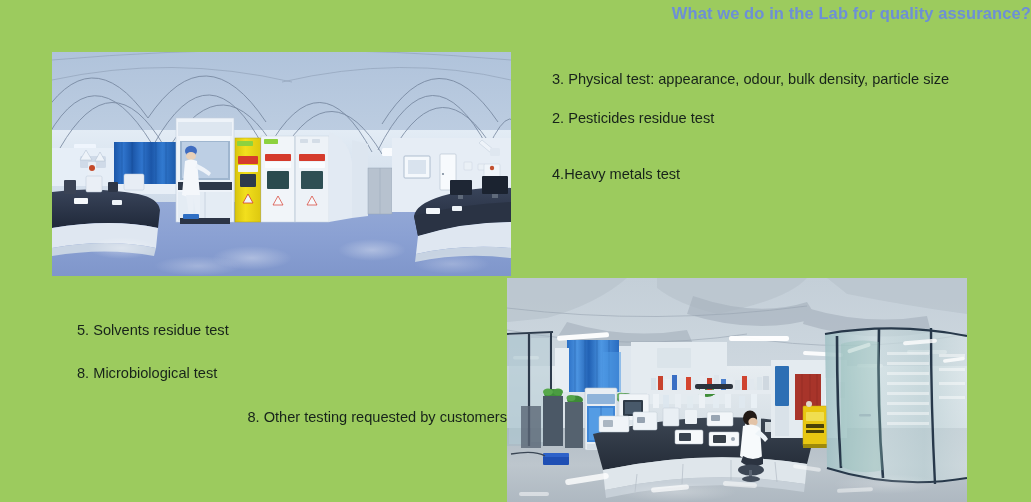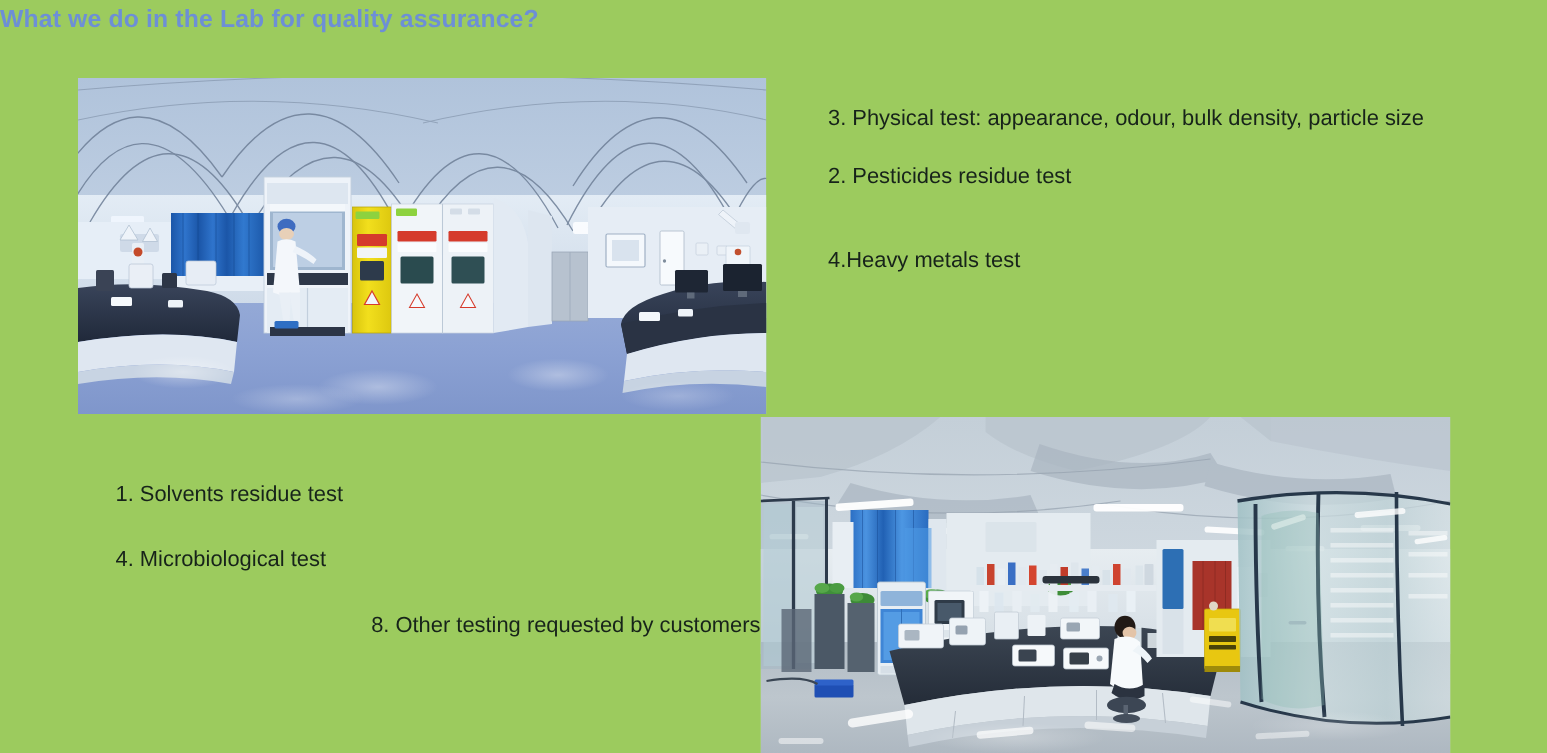--- a/index.html
+++ b/index.html
@@ -21,21 +21,21 @@
     inset: 0;
     background: #9ccb5e;
   }
 
   
   .title {
     position: absolute;
     left: 0;
     top: 4px;
     width: 1031px;
-    text-align: left;
+    text-align: right;
     font-size: 16.5px;
     font-weight: bold;
     color: #6d8fd6;
     letter-spacing: 0.1px;
     font-family: "Liberation Sans", sans-serif;
   }
 
   
   .txt-right {
     position: absolute;
@@ -549,18 +549,18 @@
     </svg>
   </div>
 
   <div class="txt-right">
     <div class="item">3. Physical test: appearance, odour, bulk density, particle size</div>
     <div class="item">2. Pesticides residue test</div>
     <div class="item">4.Heavy metals test</div>
   </div>
 
   <div class="txt-left">
-    <div class="item">1. Solvents residue test</div>
-    <div class="item">4. Microbiological test</div>
+    <div class="item">5. Solvents residue test</div>
+    <div class="item">8. Microbiological test</div>
     <div class="item">8. Other testing requested by customers</div>
   </div>
 
 </div>
 
 </body></html>

